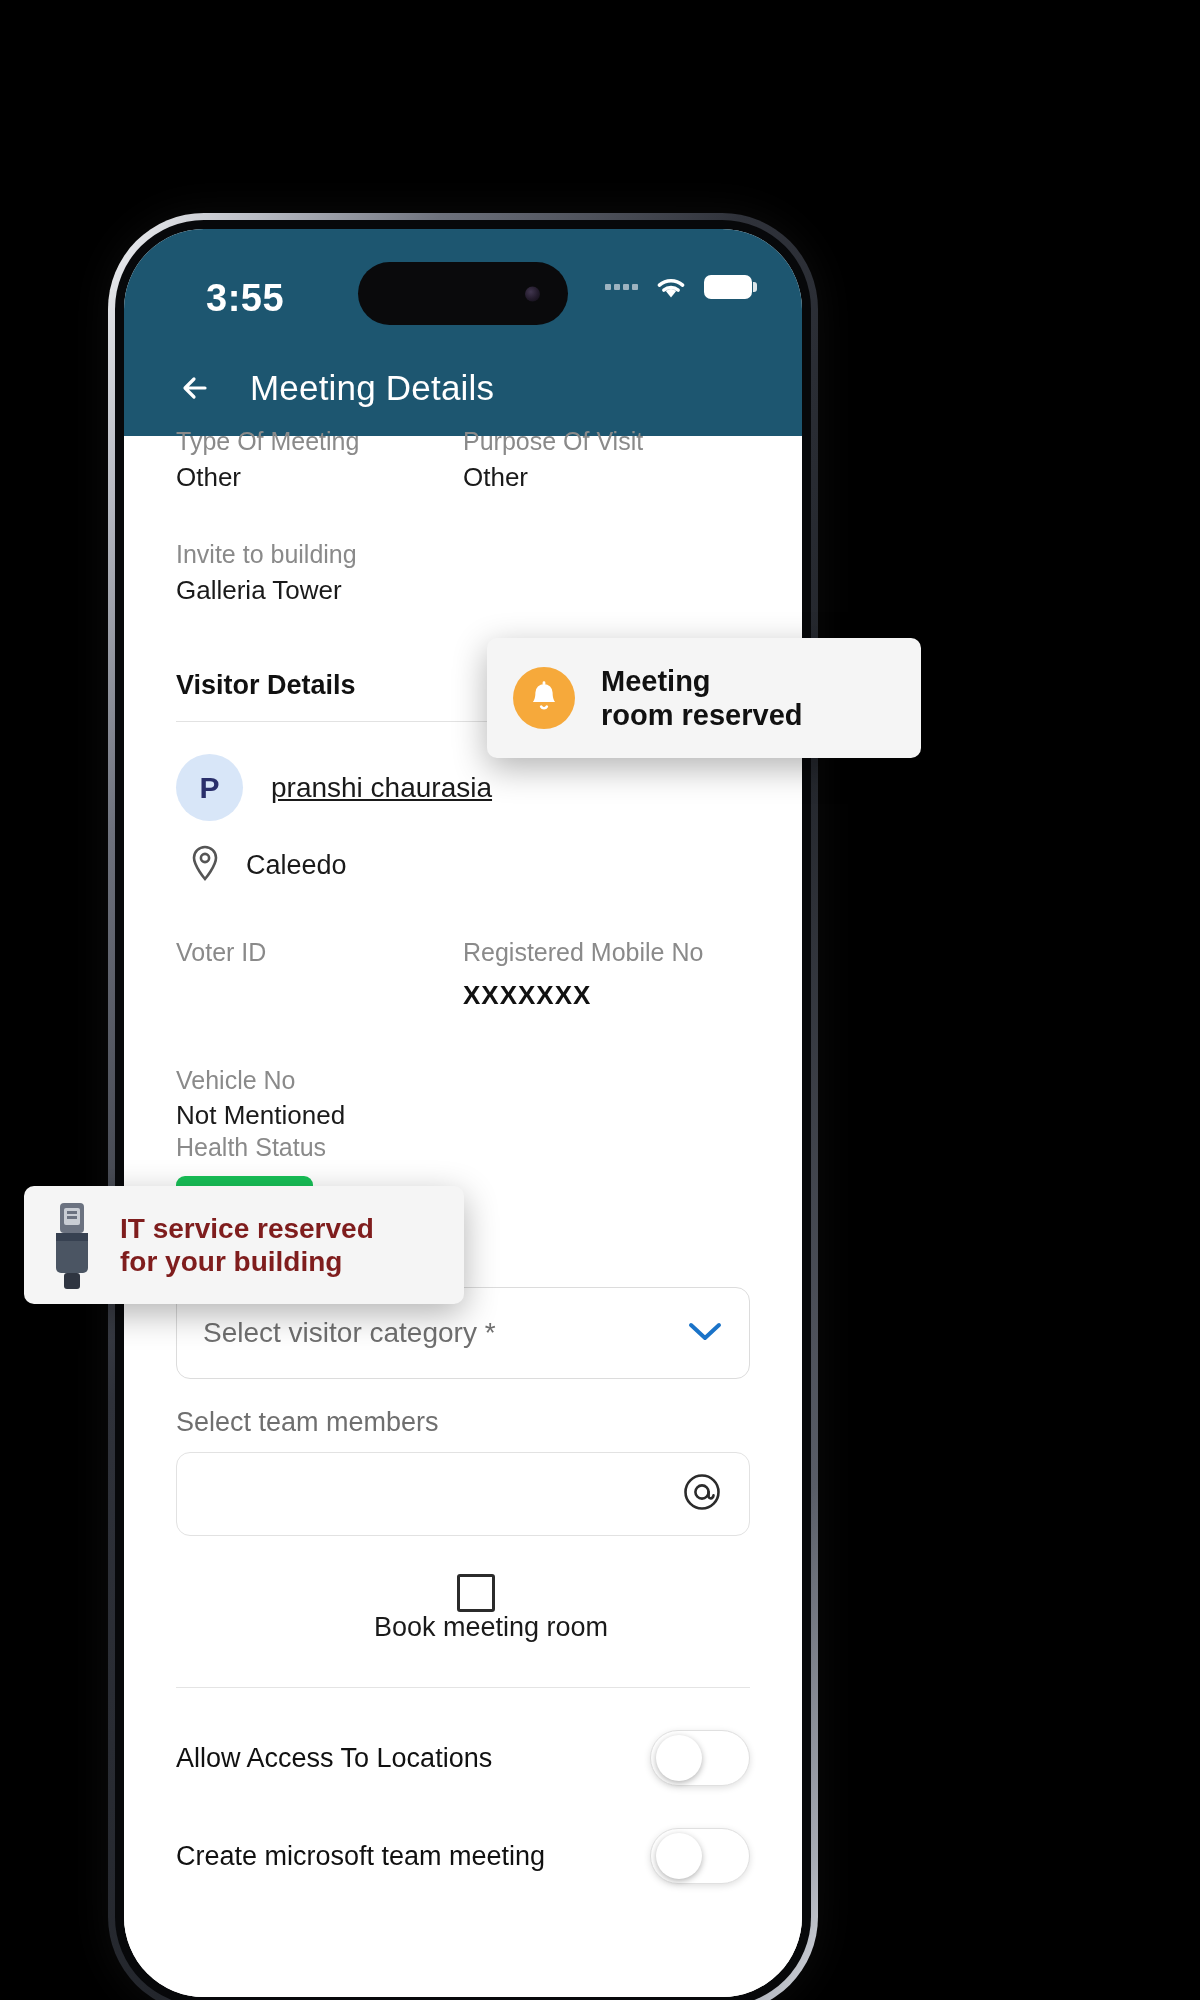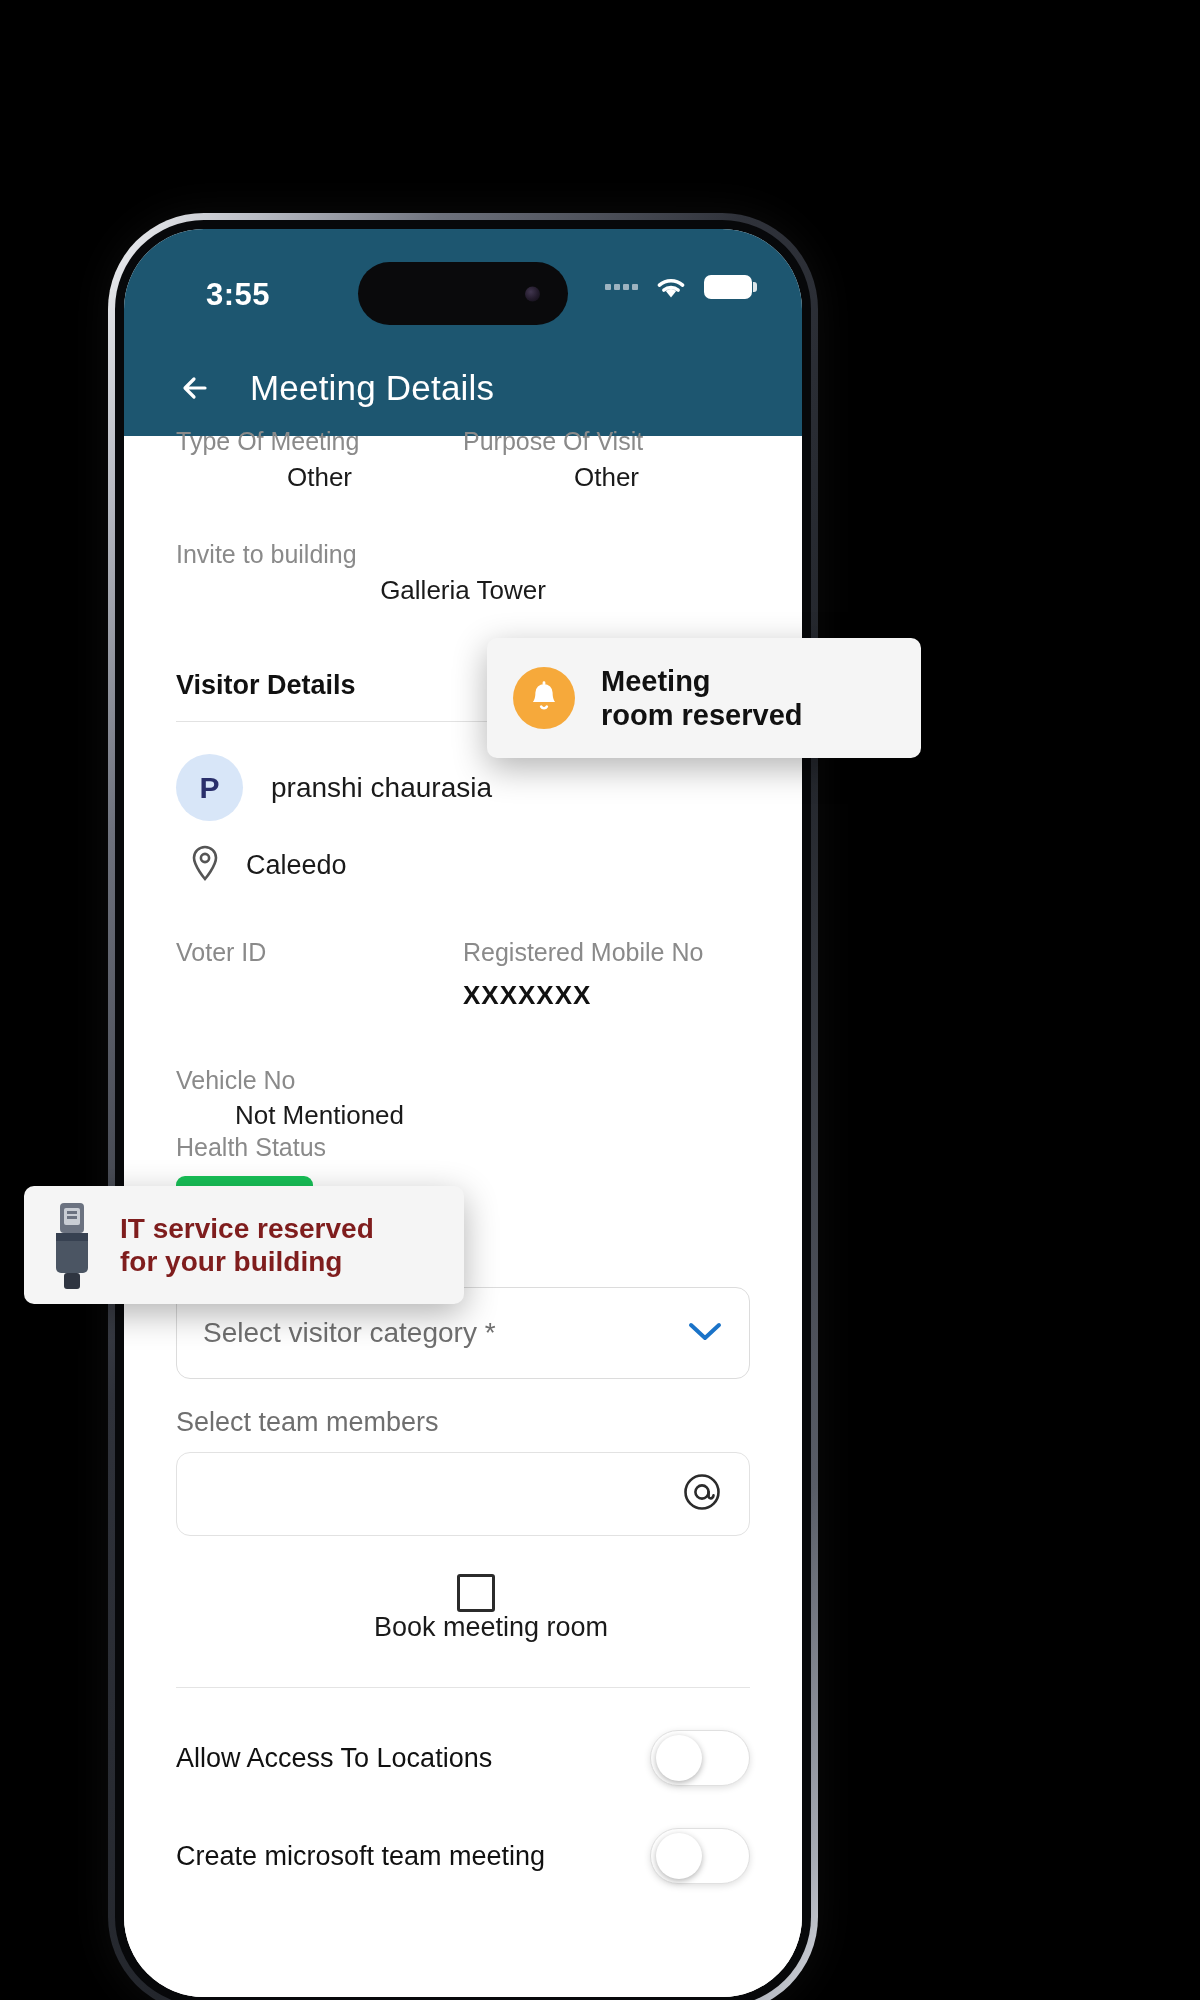--- a/index.html
+++ b/index.html
@@ -25,21 +25,21 @@
   
   #app-header{
     position:absolute; left:0; top:0; width:100%; height:207px;
     background:#1d5670;
   }
   #status-bar{
     position:relative; height:110px;
   }
   #status-time{
     position:absolute; left:82px; top:48px; color:#fff;
-    font-size:31px; font-weight:600; letter-spacing:.5px;
+    font-size:38px; font-weight:600; letter-spacing:.5px;
   }
   #dynamic-island{
     position:absolute; left:50%; transform:translateX(-50%); top:33px;
     width:210px; height:63px; border-radius:34px; background:#0a0a0c;
   }
   #island-cam{
     position:absolute; right:28px; top:50%; transform:translateY(-50%);
     width:15px; height:15px; border-radius:50%;
     background:radial-gradient(circle at 38% 36%,#41364f 0%,#241c2d 52%,#0d0a12 100%);
   }
@@ -62,37 +62,37 @@
   #nav-title{ color:#fff; font-size:35px; font-weight:400; margin-left:30px; letter-spacing:.2px; }
 
   
   #content{
     position:absolute; left:0; top:207px; width:100%; bottom:0;
     background:#fff; padding:0 52px;
   }
   .row2{ display:flex; }
   .col{ width:50%; }
   .lbl{ color:#8a8a8a; font-size:25px; line-height:1.22; }
-  .val{ color:#1a1a1a; font-size:26px; line-height:1.25; margin-top:4px;text-align:center; }
+  .val{ color:#1a1a1a; font-size:26px; line-height:1.25; margin-top:4px; }
   .val-strong{ color:#111; font-size:26px; font-weight:700; letter-spacing:1px; }
 
   #row-meeting{ margin-top:-10px; }
   #row-building{ margin-top:46px; }
 
   .section-title{ font-size:27px; font-weight:700; color:#111; }
   #visitor-details-title{ margin-top:64px; }
   #visitor-divider{ height:1px; background:#e2e2e2; margin-top:20px; width:calc(100% - 88px); }
 
   #visitor-row{ display:flex; align-items:center; margin-top:32px; }
   #visitor-avatar{
     width:67px; height:67px; border-radius:50%; background:#d8e6f8;
     display:flex; align-items:center; justify-content:center;
     color:#2a2f6b; font-size:30px; font-weight:600; flex:none;
   }
-  #visitor-name{ margin-left:28px; font-size:28px; color:#1a1a1a; }
+  #visitor-name{ margin-left:28px; font-size:28px; color:#1a1a1a;text-decoration:underline; }
   #visitor-loc-row{ display:flex; align-items:center; margin-top:22px; padding-left:12px; }
   #visitor-location{ margin-left:24px; font-size:27px; color:#1a1a1a; }
 
   #row-mobile{ margin-top:50px; }
   #mobile-value{ margin-top:12px; }
   #row-vehicle{ margin-top:54px;flex-direction:column; }
   #safe-badge{
     display:inline-block; margin-top:14px; background:#17c057; color:#fff;
     font-size:25px; font-weight:700; letter-spacing:.6px;
     padding:18px 34px; border-radius:9px;

